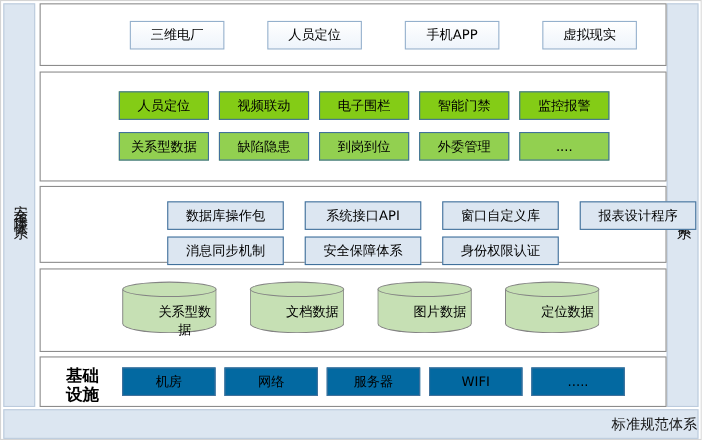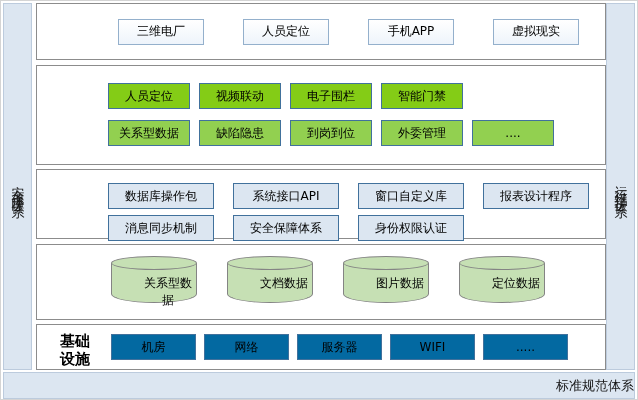--- a/index.html
+++ b/index.html
@@ -20,21 +20,21 @@
                   background:#dce6f1; border:1px solid #bccbdd;
                   display:flex; align-items:center; justify-content:flex-end;
                   font-size:13px; color:#151515; }
 
   
   .main { position:absolute; left:35px; top:2px; width:570px; height:367px; }
   .layer { position:absolute; left:0; width:570px; box-sizing:border-box;
            background:#ffffff; border:1px solid #8c8c8c; display:flex; }
   #layer-presentation   { top:0;     height:57px;  }
   #layer-application    { top:62px;  height:100px; }
-  #layer-support        { top:166px; height:70px;  }
+  #layer-support        { top:166px; height:70px;padding-left:44px;  }
   #layer-data           { top:241px; height:76px;  }
   #layer-infrastructure { top:321px; height:46px;  }
 
   .layer-label { flex:0 0 50px; margin-left:13px; display:flex; align-items:flex-end;
                  justify-content:center; font-weight:bold; font-size:15px; color:#000; }
   .v-label    { writing-mode:vertical-lr; text-orientation:upright; line-height:1.1; letter-spacing:1px; }
   .wrap-label { width:34px; word-break:break-all; line-height:1.25; text-align:center; }
 
   .content { flex:1; position:relative; box-sizing:border-box; }
   .row { display:flex; }
@@ -100,20 +100,21 @@
     <div class="layer" id="layer-application">
       <div class="layer-label">
         <span class="v-label">应用层</span>
       </div>
       <div class="content">
         <div class="row">
           <div class="box yellow">人员定位</div>
           <div class="box yellow">视频联动</div>
           <div class="box yellow">电子围栏</div>
           <div class="box yellow">智能门禁</div>
+          <div class="box yellow">监控报警</div>
         </div>
         <div class="row">
           <div class="box green">关系型数据</div>
           <div class="box green">缺陷隐患</div>
           <div class="box green">到岗到位</div>
           <div class="box green">外委管理</div>
           <div class="box green">....</div>
         </div>
       </div>
     </div>

